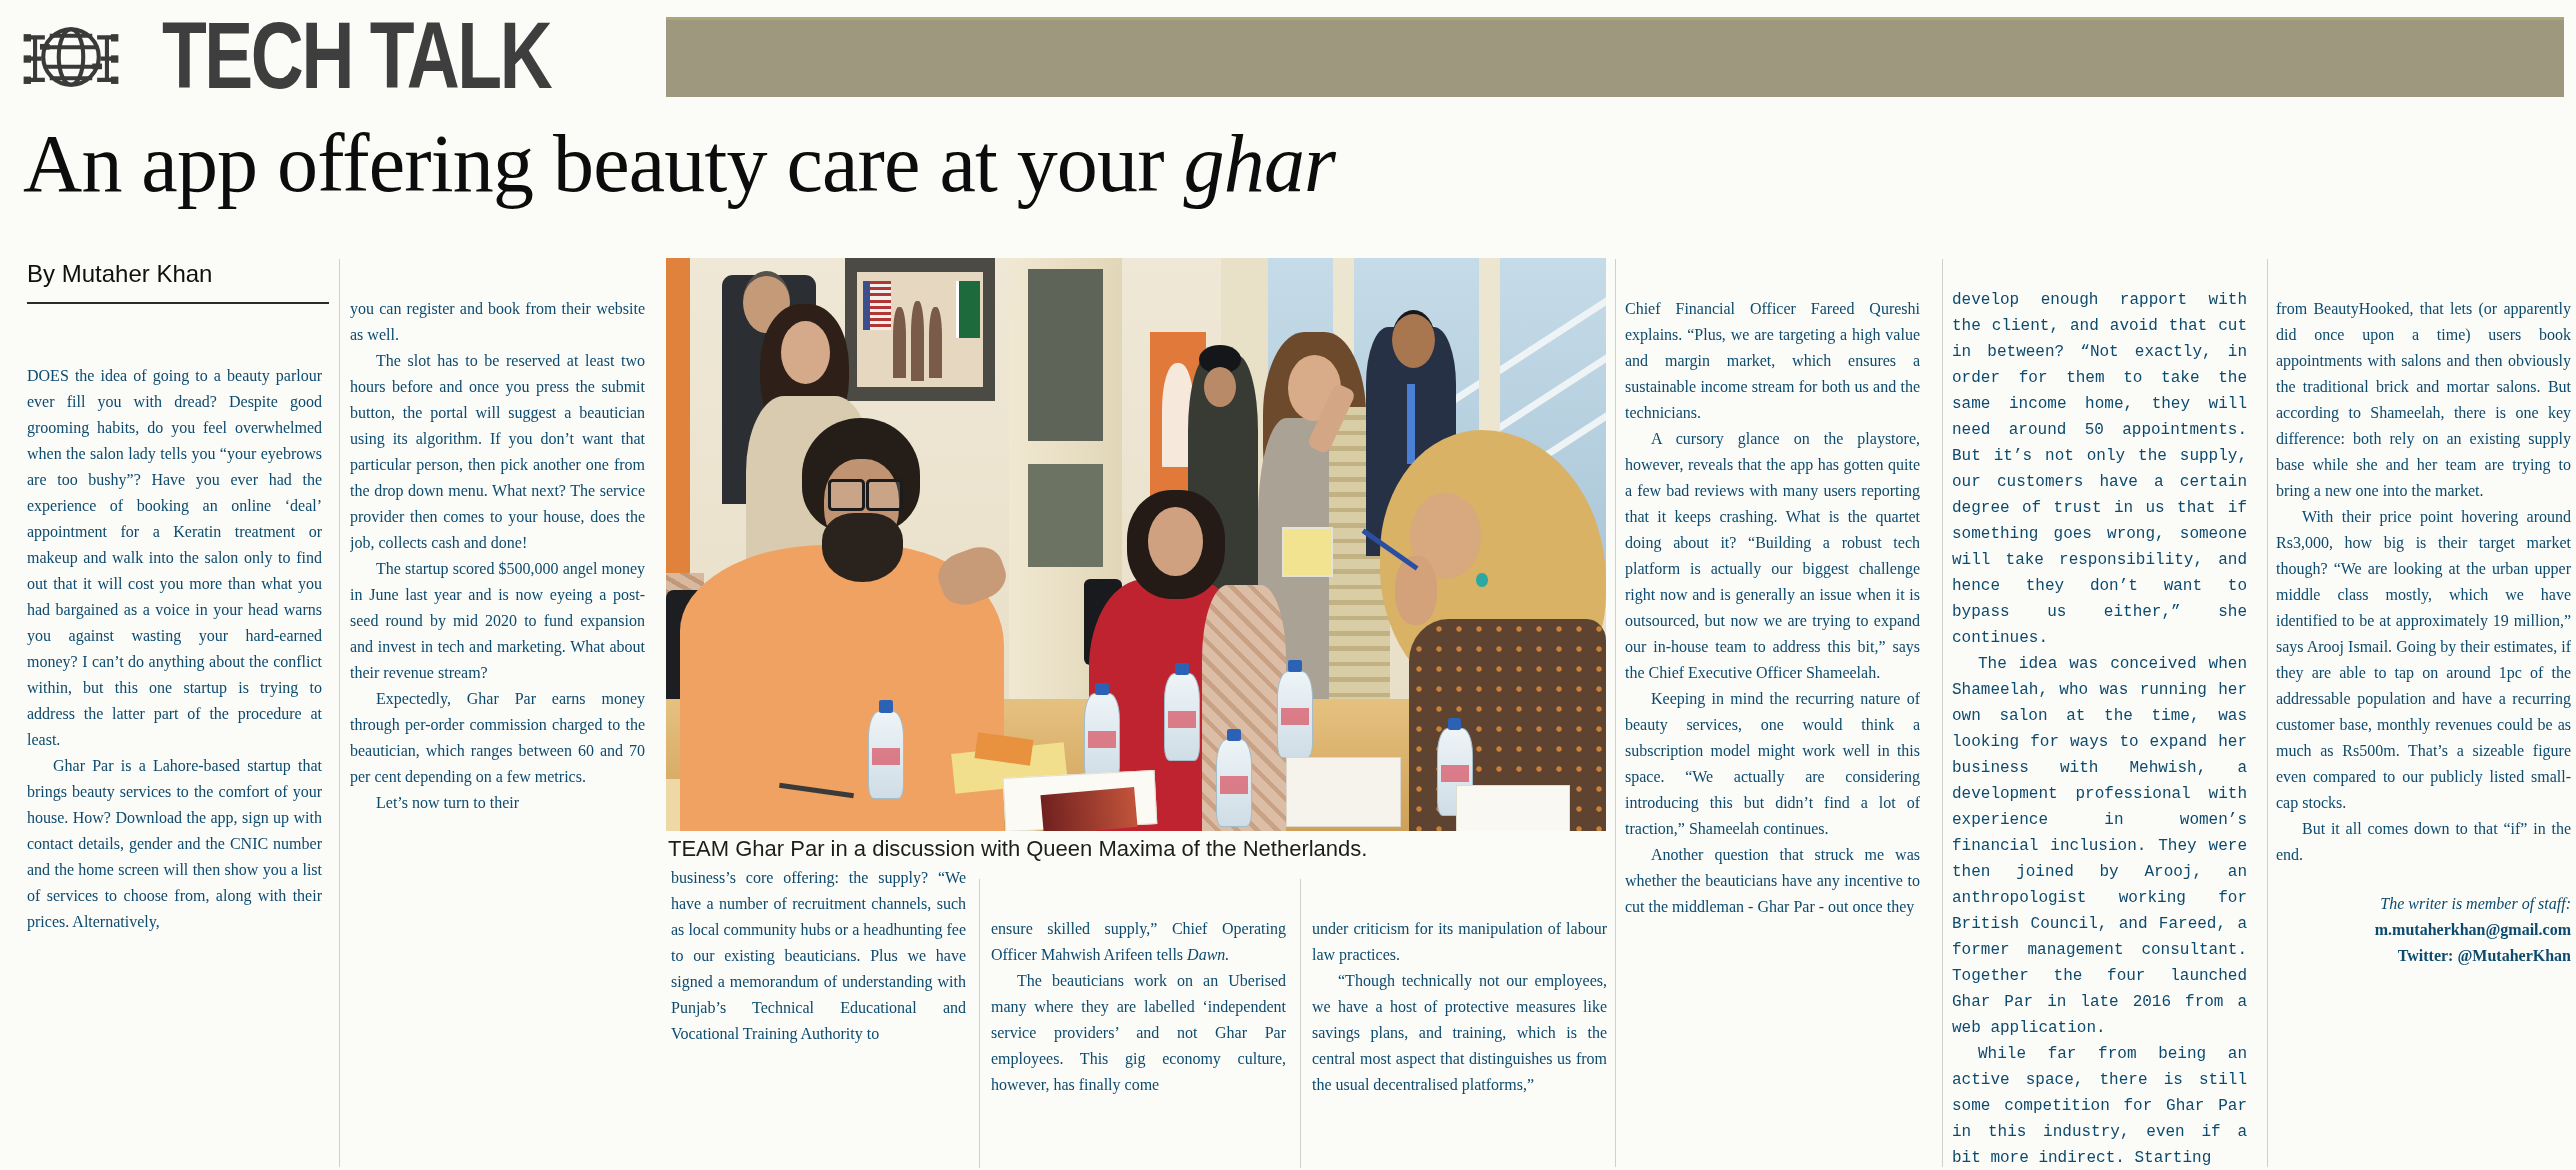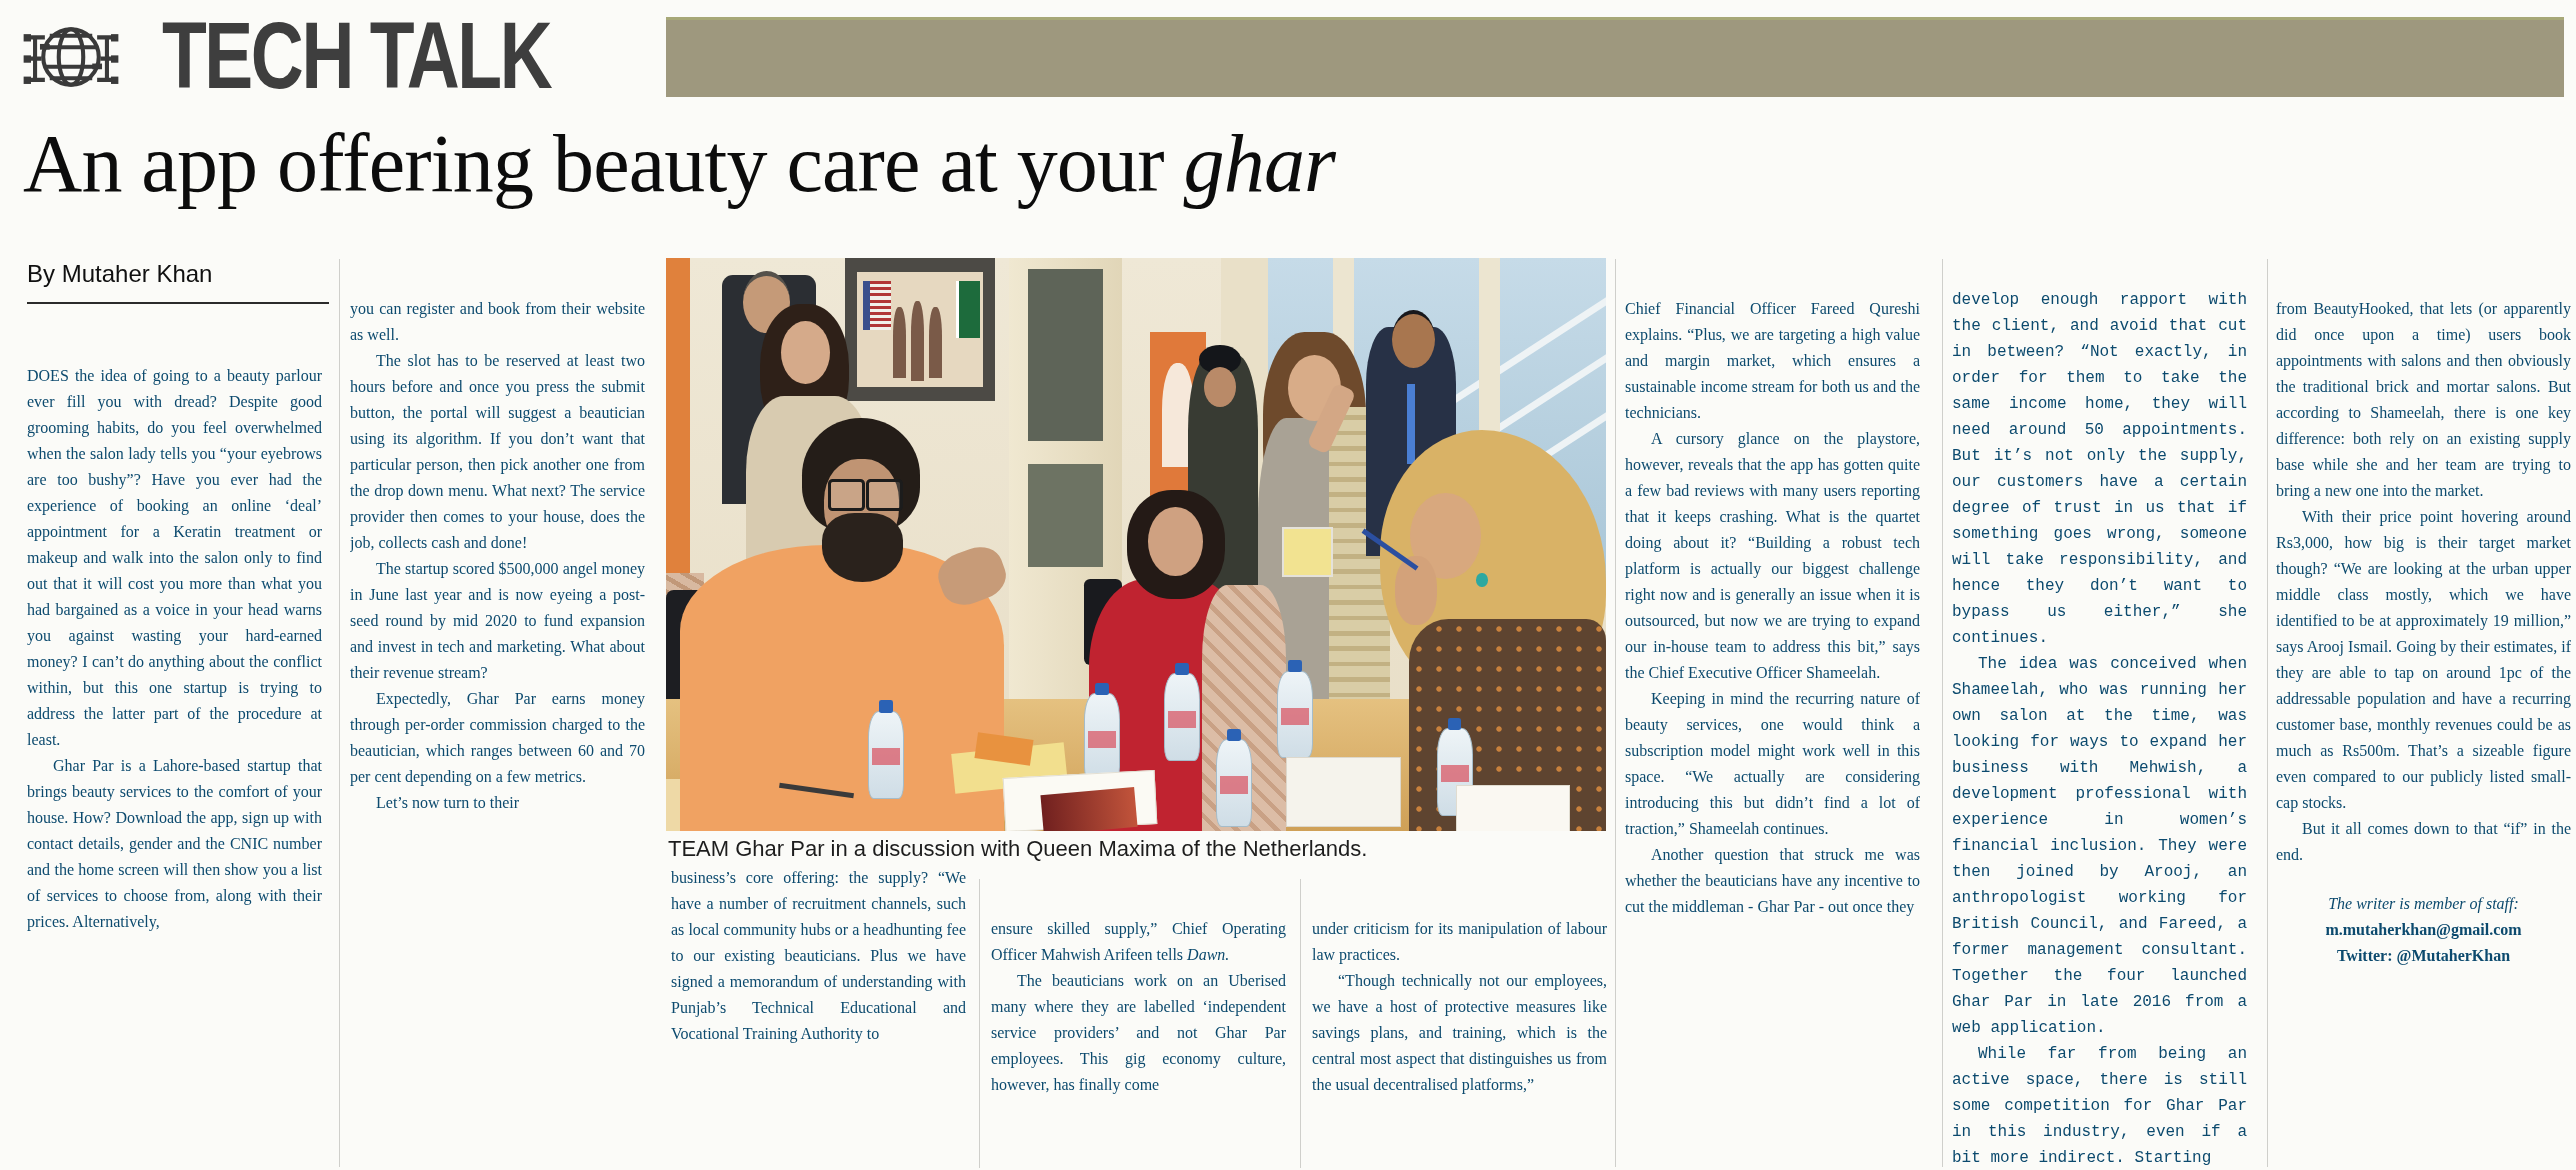--- a/index.html
+++ b/index.html
@@ -29,21 +29,21 @@
     font-family:"Liberation Sans",sans-serif;font-size:24px;color:#101010;
   }
   .byline-rule{position:absolute;left:27px;top:302px;width:302px;height:2.3px;background:#2b2b2b;}
   
   .col{
     position:absolute;width:295px;overflow:hidden;
     font-size:16px;line-height:26px;text-align:justify;color:#0c4a6e;margin-top:37px;
   }
   .col p{margin:0;}
   .col p + p{text-indent:26px;}
-  .col p.footer-line{text-indent:0;text-align:center;line-height:26px;}
+  .col p.footer-line{text-indent:0;text-align:right;line-height:26px;}
   .col p.footer-first{margin-top:23px;}
   #col1{left:27px;top:326px;height:839px;}
   #col2{left:350px;top:259px;height:908px;}
   #col3{left:671px;top:828px;height:289px;}
   #col4{left:991px;top:879px;height:289px;}
   #col5{left:1312px;top:879px;height:289px;}
   #col6{left:1625px;top:259px;height:908px;}
   #col7{left:1952px;top:250px;height:908px;font-family:Liberation Mono, monospace;}
   #col8{left:2276px;top:259px;height:908px;}
   .vrule{position:absolute;width:0.8px;background:#cfcfcb;}

